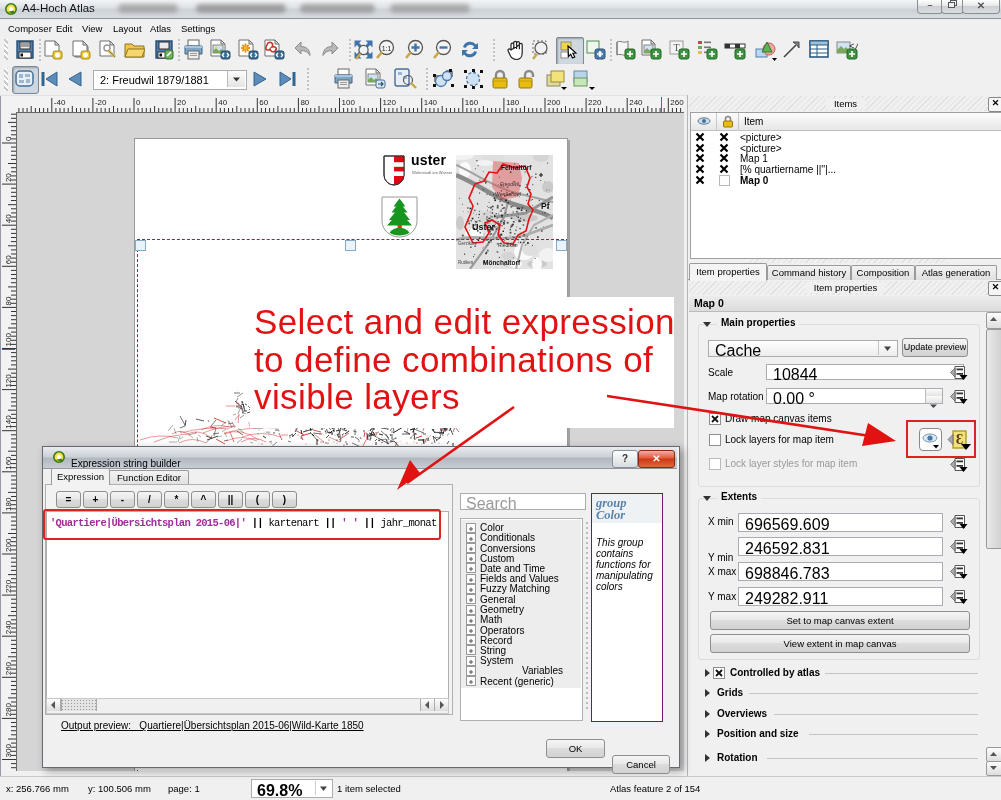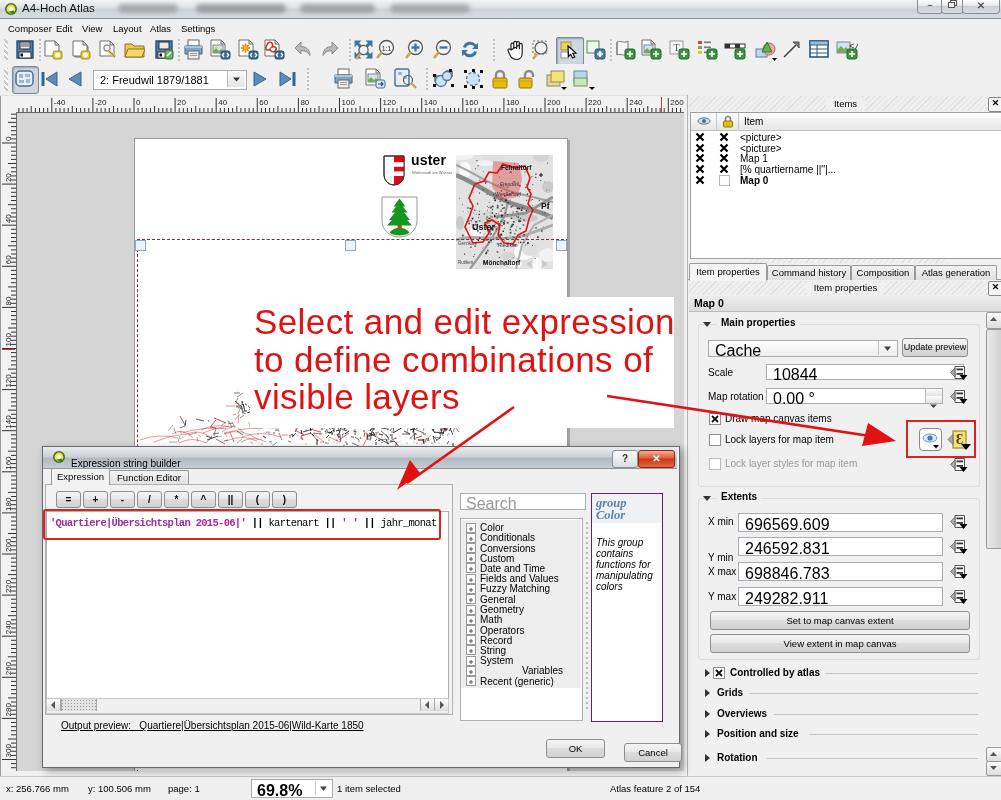--- a/index.html
+++ b/index.html
@@ -1540,21 +1540,21 @@
 
  <div class="ab" style="left:542px;top:75px;width:4px;height:190px;background-image:repeating-linear-gradient(180deg,#bbb 0 2px,transparent 2px 5px);background-size:2px 100%;background-repeat:no-repeat;background-position:1px 0;"></div>
 
  <div class="ab" style="left:548px;top:46px;width:70px;height:227px;background:#fff;border:1px solid #701a75;overflow:hidden;font-style:italic;">
    <div class="ab" style="left:0;top:0;width:70px;height:29px;background:#eef2f5;"></div>
         <div class="ab" style="left:4px;top:4px;font-family:'Liberation Serif',serif;font-weight:bold;font-size:12.5px;color:#5a82ab;line-height:11.5px;">group<br>Color</div>
    <div class="ab" style="left:4px;top:43px;font-size:10px;line-height:11px;">This group<br>contains<br>functions for<br>manipulating<br>colors</div>
  </div>
  <div class="ab" style="left:18px;top:273px;text-decoration:underline;">Output preview:&nbsp;&nbsp;&nbsp;Quartiere|Übersichtsplan 2015-06|Wild-Karte 1850</div>
  <div class="btn ab" style="left:503px;top:292px;width:57px;height:17px;line-height:17px;">OK</div>
- <div class="btn ab" style="left:569px;top:296px;width:56px;height:17px;line-height:17px;margin-left:12px;">Cancel</div>
+ <div class="btn ab" style="left:569px;top:308px;width:56px;height:17px;line-height:17px;">Cancel</div>
 </div>
 
 <div id="overlay" class="ab" style="left:0;top:0;width:1001px;height:800px;pointer-events:none;">
   <div class="ab" style="left:250px;top:297px;width:424px;height:131px;background:#fff;"></div>
   <div class="ab red" style="left:254px;top:303px;font-size:35px;line-height:37.5px;letter-spacing:0.4px;">Select and edit expression<br>to define combinations of<br>visible layers</div>
   <svg class="ab" style="left:380px;top:390px" width="150" height="110" viewBox="0 0 150 110">
     <path d="M134 17L27 93" stroke="#e01212" stroke-width="2.6" fill="none"></path>
     <polygon points="17,100 40,83 30,70" fill="#e01212"></polygon>
   </svg>
   <svg class="ab" style="left:600px;top:390px" width="310" height="60" viewBox="0 0 310 60">

